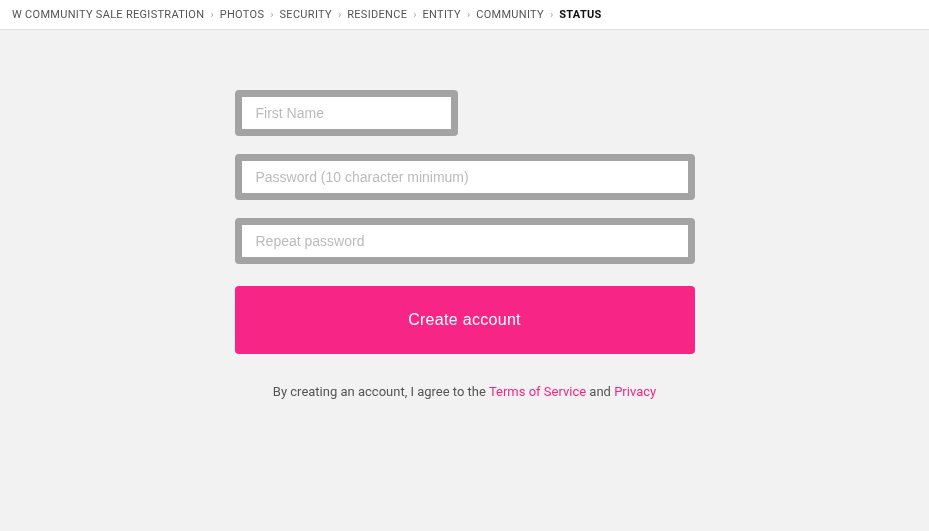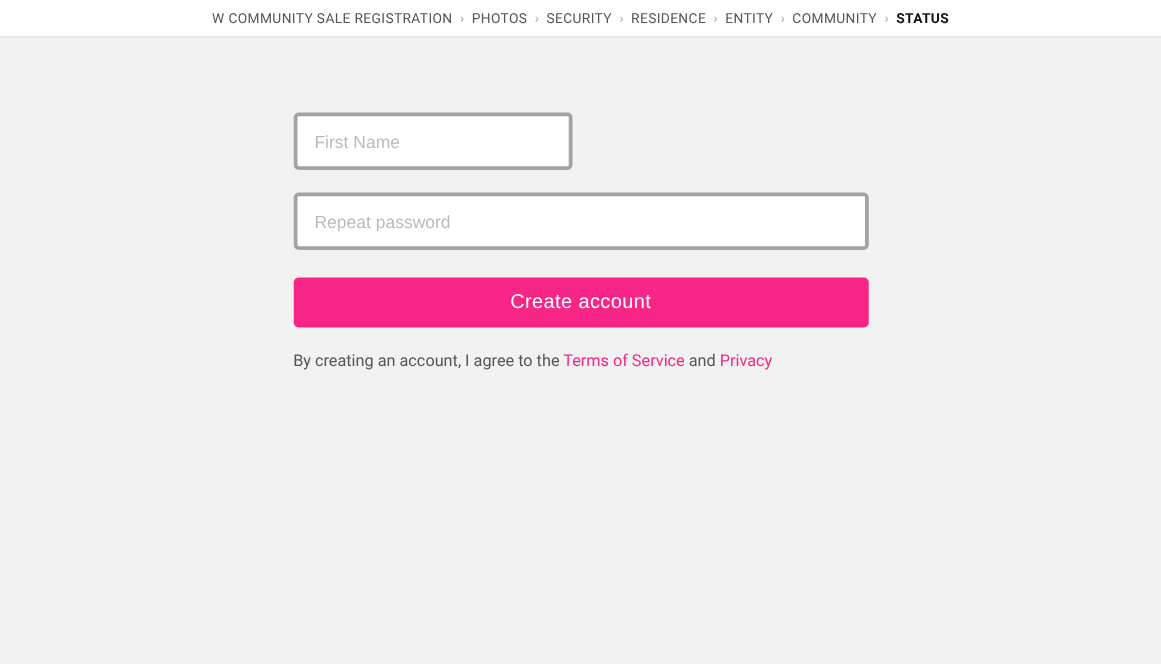--- a/index.html
+++ b/index.html
@@ -21,21 +21,20 @@
       display: flex;
       align-items: center;
       background-color: #ffffff;
       border-bottom: 1px solid #e0e0e0;
       padding: 0 12px;
       height: 30px;
       font-size: 11px;
       color: #555;
       white-space: nowrap;
       overflow: hidden;
-      justify-content: center;
     }
 
     .breadcrumb-item {
       display: flex;
       align-items: center;
     }
 
     .breadcrumb-label {
       font-size: 11px;
       color: #555;
@@ -69,56 +68,56 @@
     }
 
     .name-row {
       display: flex;
       gap: 14px;
     }
 
     .input-field {
       width: 100%;
       height: 46px;
-      border: 3px solid #a3a3a3;
+      border: 7px solid #a3a3a3;
       border-radius: 4px;
       background: #fff;
       padding: 0 14px;
       font-size: 14px;
       color: #333;
       outline: none;
     }
 
     .input-field::placeholder {
       color: #bbb;
     }
 
     .name-row .input-field {
       width: calc(50% - 7px);
     }
 
     .btn-create {
       width: 100%;
-      height: 40px;
+      height: 68px;
       background-color: #f72585;
       color: #fff;
       border: none;
       border-radius: 4px;
       font-size: 16px;
       font-weight: 500;
       cursor: pointer;
       letter-spacing: 0.3px;
       margin-top: 4px;
     }
 
     .terms-text {
       font-size: 13px;
       color: #555;
-      text-align: left;
-      margin-top: 2px;
+      text-align: center;
+      margin-top: 12px;
     }
 
     .terms-link {
       color: #f72585;
       text-decoration: none;
     }
   </style>
 </head>
 <body>
 
@@ -153,20 +152,21 @@
 </nav>
 
 <div class="main-content">
   <div class="form-container">
 
     <div class="name-row">
       <input type="text" class="input-field" placeholder="First Name" style="">
     </div>
 
 
+    <input type="password" class="input-field" placeholder="Password (10 character minimum)" style="">
 
     <input type="password" class="input-field" placeholder="Repeat password" style="">
 
     <button class="btn-create">Create account</button>
 
     <p class="terms-text">
       <span>By creating an account, I agree to the </span><a href="#" class="terms-link">Terms of Service</a><span> and </span><a href="#" class="terms-link">Privacy</a>
     </p>
 
   </div>

